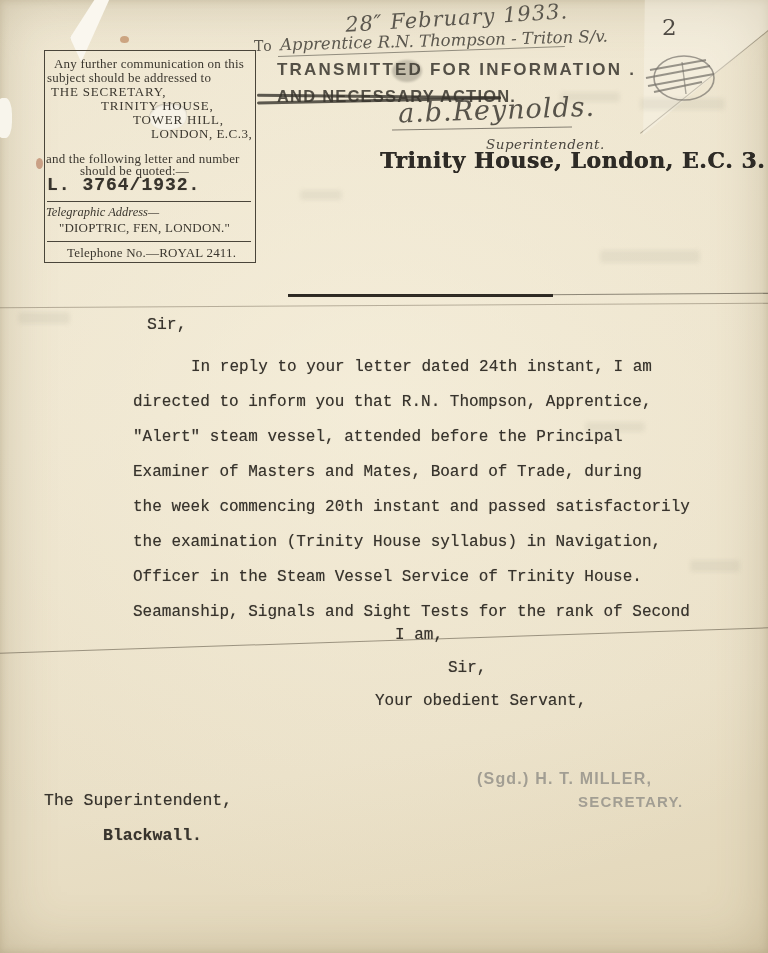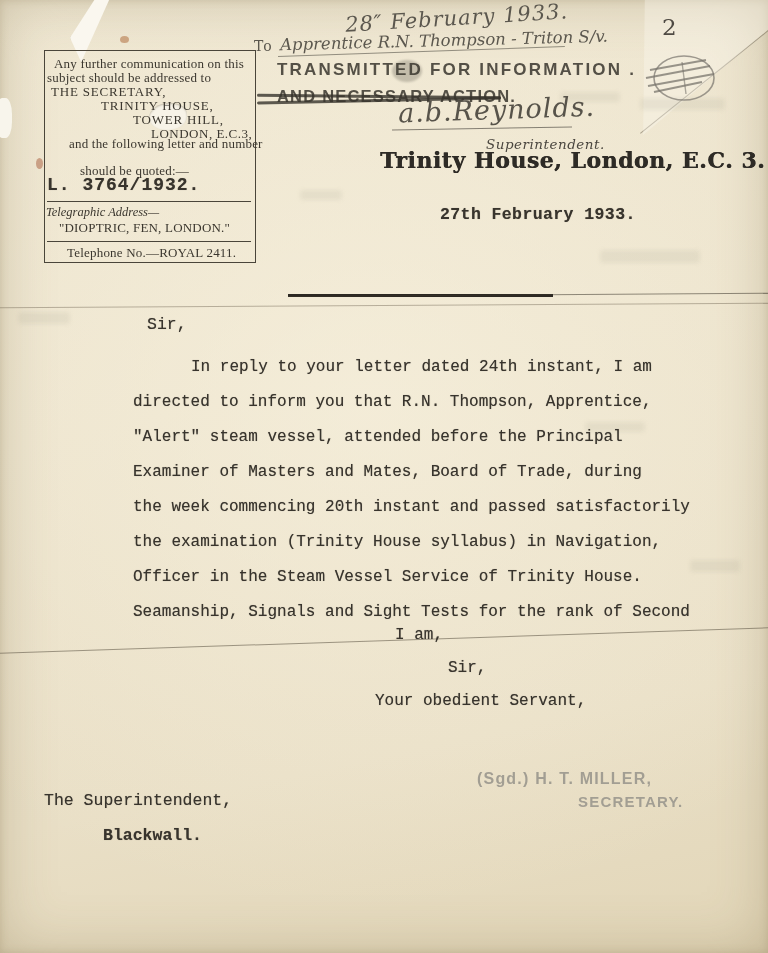--- a/index.html
+++ b/index.html
@@ -74,21 +74,21 @@
   </svg>
 
   <div class="abs addr-box">
     <div class="hole"></div>
     <div class="bl" style="left:9px;top:5px;">Any further communication on this</div>
     <div class="bl" style="left:2px;top:19px;">subject should be addressed to</div>
     <div class="bl" style="left:6px;top:33px;letter-spacing:.8px;">THE SECRETARY,</div>
     <div class="bl" style="left:56px;top:47px;letter-spacing:.8px;">TRINITY HOUSE,</div>
     <div class="bl" style="left:88px;top:61px;letter-spacing:.8px;">TOWER HILL,</div>
     <div class="bl" style="left:106px;top:75px;letter-spacing:.5px;">LONDON, E.C.3,</div>
-    <div class="bl" style="left:1px;top:85px;padding-left:23px;">and the following letter and number</div>
+    <div class="bl" style="left:1px;top:100px;">and the following letter and number</div>
     <div class="bl" style="left:1px;top:112px;margin-left:34px;">should be quoted:—</div>
     <div class="addr-ref mono type">L. 3764/1932.</div>
     <div class="addr-sep" style="top:150px;"></div>
     <div class="addr-it" style="left:1px;top:154px;">Telegraphic Address—</div>
     <div class="bl" style="left:14px;top:169px;">"DIOPTRIC, FEN, LONDON."</div>
     <div class="addr-sep" style="top:190px;"></div>
     <div class="bl" style="left:22px;top:194px;text-align:right;">Telephone No.—ROYAL 2411.</div>
   </div>
 
   <div class="abs sans rubber" style="left:261px;top:60px;font-size:17px;letter-spacing:2.2px;">TRANSMITTED FOR INFORMATION .</div>
@@ -97,21 +97,20 @@
     <span class="sans rubber" style="font-size:16.5px;letter-spacing:1.2px;">AND NECESSARY ACTION.</span>
     <div class="strike" style="left:-4px;top:8px;width:244px;transform:rotate(.6deg);"></div>
     <div class="strike" style="left:-4px;top:12px;width:244px;transform:rotate(-1.2deg);"></div>
   </div>
 
   <div class="abs hand" style="left:398px;top:94px;font-size:27px;transform:rotate(-2deg);letter-spacing:1px;color:#57534a;">a.b.Reynolds.</div>
   <div class="line" style="left:392px;top:128px;width:180px;background:rgba(87,83,74,.7);transform:rotate(-1deg);"></div>
   <div class="abs hand" style="left:486px;top:136px;font-size:13.5px;color:#4a463f;letter-spacing:.5px;">Superintendent.</div>
 
   <div class="abs" style="left:380px;top:147px;font-family:'DejaVu Serif',serif;font-weight:bold;font-size:22px;color:#2e2b26;letter-spacing:.5px;text-shadow:.5px 0 #2e2b26;white-space:nowrap;">Trinity House, London, E.C. 3.</div>
-  <div class="abs mono type" style="left:440px;top:205px;font-size:16.5px;font-weight:bold;letter-spacing:.4px;">27th February 1933.</div>
 
   <div class="abs" style="left:288px;top:294px;width:265px;height:3px;background:#2c2822;"></div>
   <div class="line" style="left:288px;top:296px;width:480px;background:rgba(60,54,44,.55);transform:rotate(-.4deg);transform-origin:left center;"></div>
 
   <div class="abs mono type" style="left:147px;top:315px;font-size:16.5px;">Sir,</div>
 
   <div class="abs mono type body-lines">
     <div>In reply to your letter dated 24th instant, I am</div>
     <div>directed to inform you that R.N. Thompson, Apprentice,</div>
     <div>"Alert" steam vessel, attended before the Principal</div>

